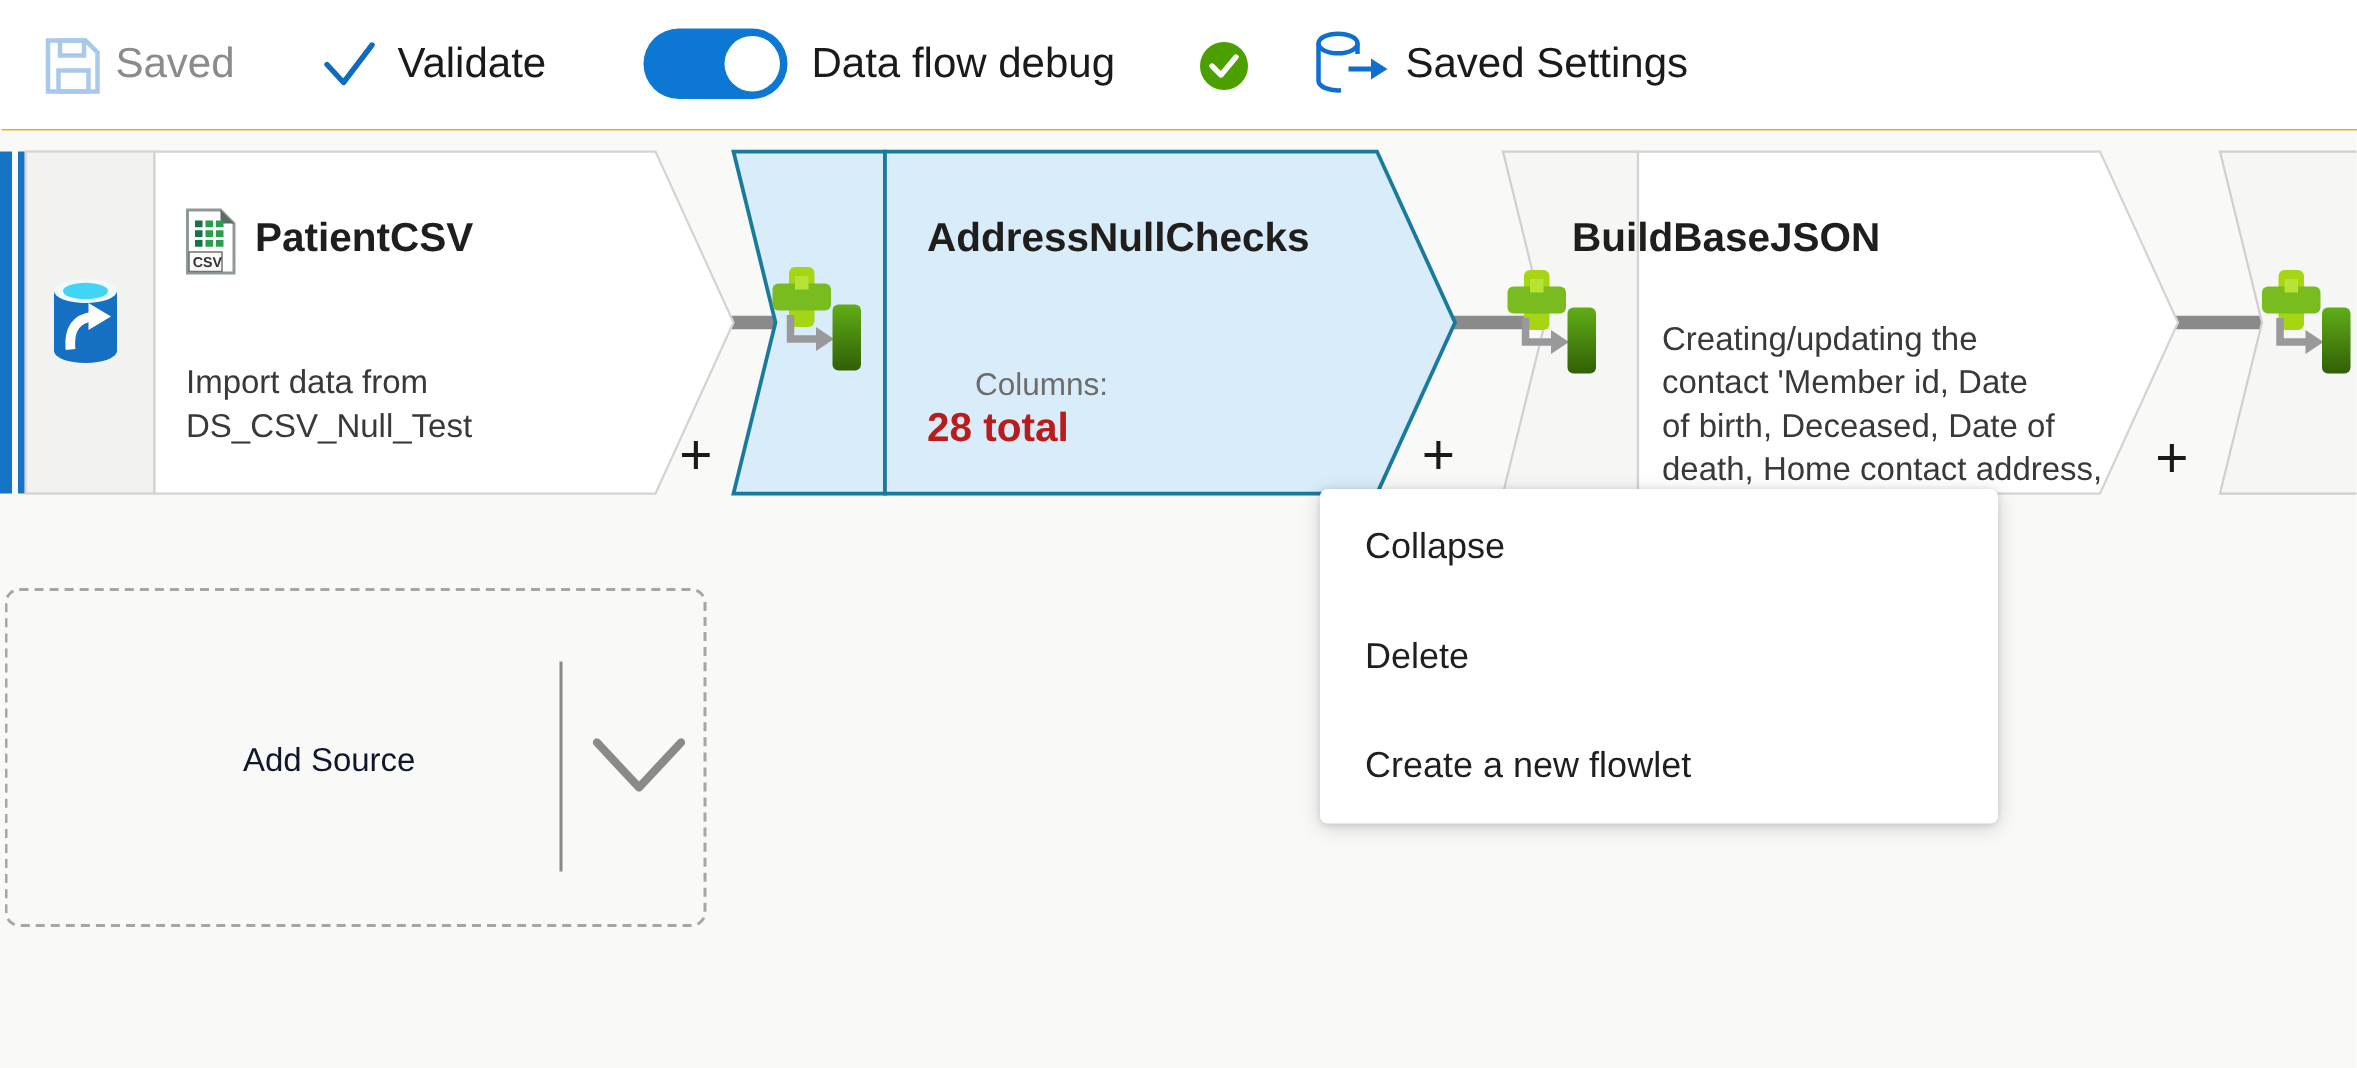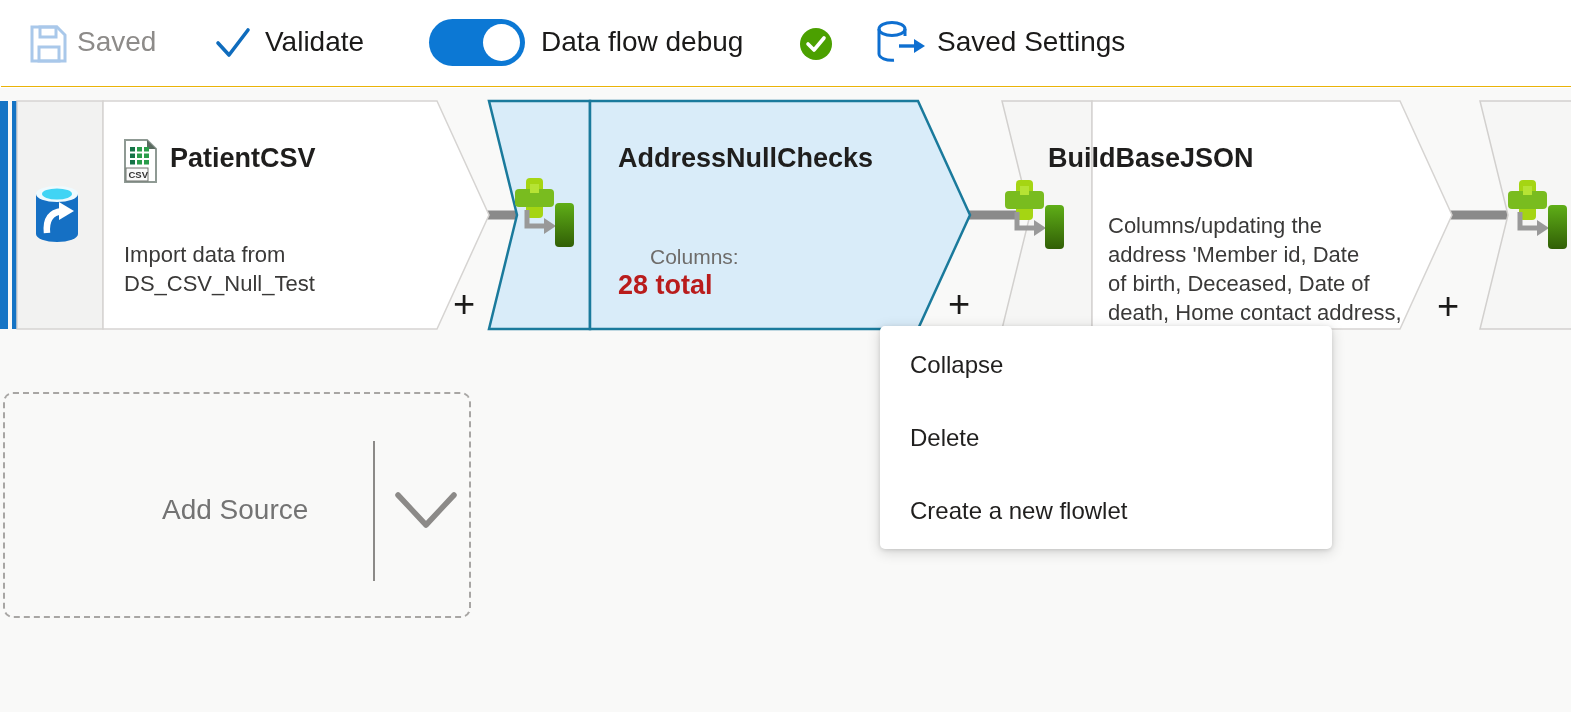--- a/index.html
+++ b/index.html
@@ -27,22 +27,22 @@
   .node-desc { position:absolute; z-index:2; font-size:22px; color:#3a3938;
     line-height:29px; white-space:nowrap; }
   .node-meta-label { position:absolute; z-index:2; font-size:21px; color:#6e6c6a;margin-left:32px; }
   .node-meta-value { position:absolute; z-index:2; font-size:27px; font-weight:700; color:#b91c1c; }
   .plus-btn { position:absolute; z-index:2; width:36px; height:40px; font-size:38px;
     font-weight:300; color:#1b1a19; text-align:center; line-height:40px; cursor:pointer; }
 
   
   #add-source { position:absolute; left:3px; top:304px; width:468px; height:226px;
     border:2px dashed #a8a6a4; border-radius:10px; z-index:2; }
-  #add-source .label { position:absolute; left:157px; top:100px; font-size:28px;
-    color:#737373; white-space:nowrap; }
+  #add-source .label { position:absolute; left:157px; top:100px; font-size:22px;
+    color:#0f172a; white-space:nowrap; }
   #add-source .divider { position:absolute; left:368px; top:47px; width:2px;
     height:140px; background:#8c8a88; }
   #add-source .chevron { position:absolute; left:388px; top:94px; cursor:pointer; }
 
   
   #context-menu { position:absolute; left:880px; top:238px; width:452px;
     background:#ffffff; border-radius:5px; z-index:6; padding:2px 0;
     box-shadow:0 3px 14px rgba(0,0,0,0.16), 0 1px 4px rgba(0,0,0,0.12); }
   .menu-item { height:73px; line-height:73px; padding-left:30px; font-size:24px;
     color:#201f1e; cursor:pointer; white-space:nowrap; }
@@ -153,22 +153,22 @@
     <div>Import data from</div>
     <div>DS_CSV_Null_Test</div>
   </div>
 
   <div class="node-title" style="left:618px;top:55px;">AddressNullChecks</div>
   <div class="node-meta-label" style="left:618px;top:157px;">Columns:</div>
   <div class="node-meta-value" style="left:618px;top:182px;">28 total</div>
 
   <div class="node-title" style="left:1048px;top:55px;">BuildBaseJSON</div>
   <div class="node-desc" style="left:1108px;top:123px;">
-    <div>Columns/updating the</div>
-    <div>address 'Member id, Date</div>
+    <div>Creating/updating the</div>
+    <div>contact 'Member id, Date</div>
     <div>of birth, Deceased, Date of</div>
     <div>death, Home contact address,</div>
   </div>
 
   <div class="plus-btn" style="left:446px;top:196px;">+</div>
   <div class="plus-btn" style="left:941px;top:196px;">+</div>
   <div class="plus-btn" style="left:1430px;top:198px;">+</div>
 
   <div id="add-source">
     <span class="label">Add Source</span>

